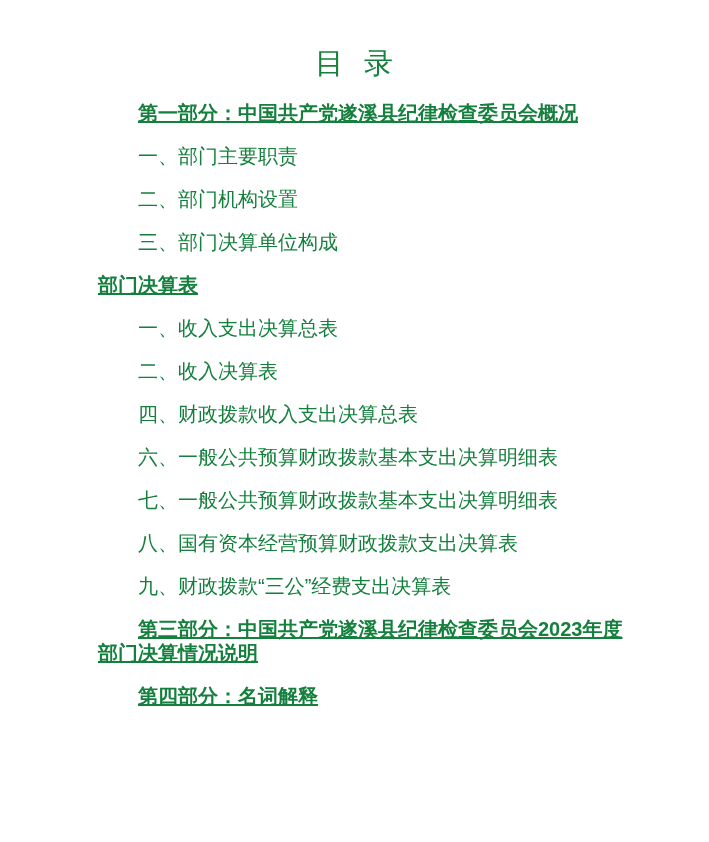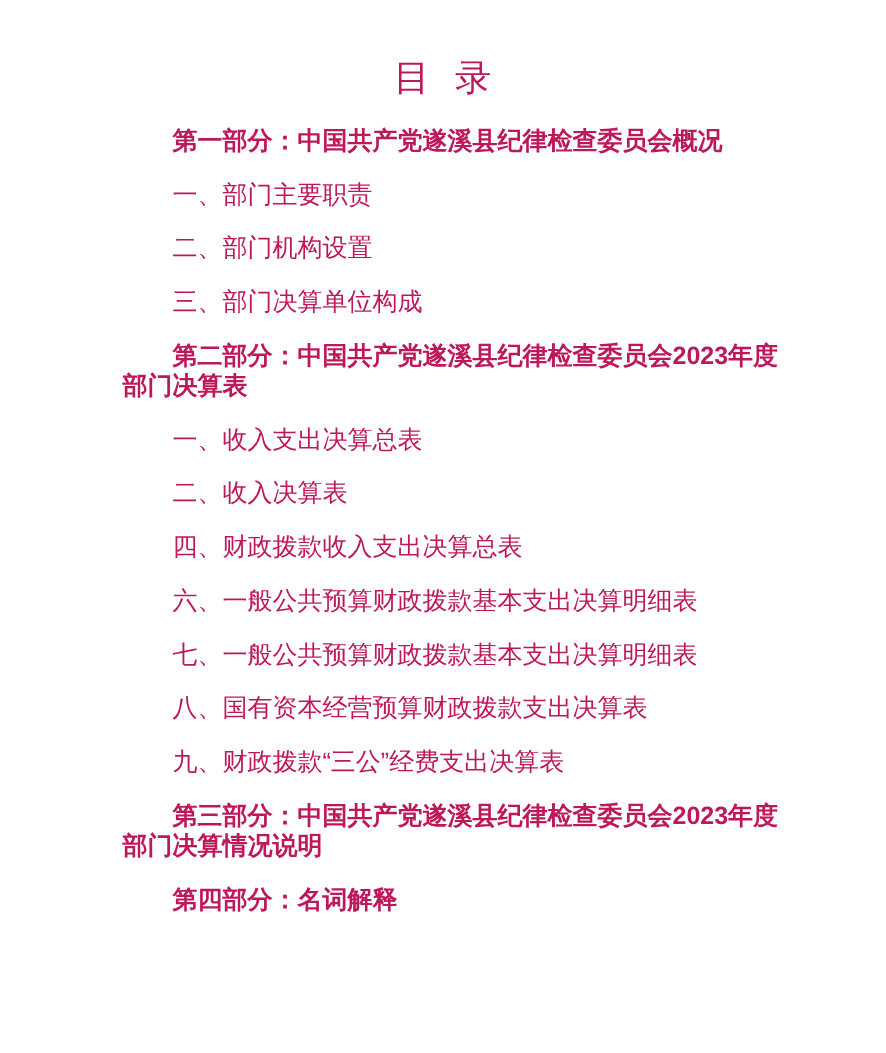--- a/index.html
+++ b/index.html
@@ -7,21 +7,21 @@
     padding: 0;
     background: #ffffff;
   }
   .page {
     position: relative;
     width: 709px;
     height: 842px;
     background: #ffffff;
     overflow: hidden;
     font-family: "Liberation Sans", sans-serif;
-    color: #be185d;
+    color: #15803d;
     border-radius: 11px;
   }
   .doc-title {
     margin: 44px 0 0 0;
     text-align: center;
     font-size: 29px;
     line-height: 38px;
     font-weight: 400;
     word-spacing: 10px;
     letter-spacing: 1px;
@@ -30,20 +30,21 @@
     padding: 0 70px 0 98px;
   }
   .entry {
     margin: 19px 0 0 0;
     font-size: 20px;
     line-height: 24px;
     font-weight: 400;
   }
   .entry.heading {
     font-weight: 700;
+    text-decoration: underline;
   }
   .indent {
     text-indent: 40px;
   }
   .entry .l1 {
     display: block;
     text-indent: 40px;
   }
   .entry .l2 {
     display: block;
@@ -61,21 +62,20 @@
 
     <p class="entry heading indent">第一部分：中国共产党遂溪县纪律检查委员会概况</p>
 
     <p class="entry item indent">一、部门主要职责</p>
 
     <p class="entry item indent">二、部门机构设置</p>
 
     <p class="entry item indent">三、部门决算单位构成</p>
 
     <p class="entry heading">
-      <span class="l1">第二部分：中国共产党遂溪县纪律检查委员会2023年度</span>
       <span class="l2">部门决算表</span>
     </p>
 
     <p class="entry item indent">一、收入支出决算总表</p>
 
     <p class="entry item indent">二、收入决算表</p>
 
 
     <p class="entry item indent">四、财政拨款收入支出决算总表</p>
 

